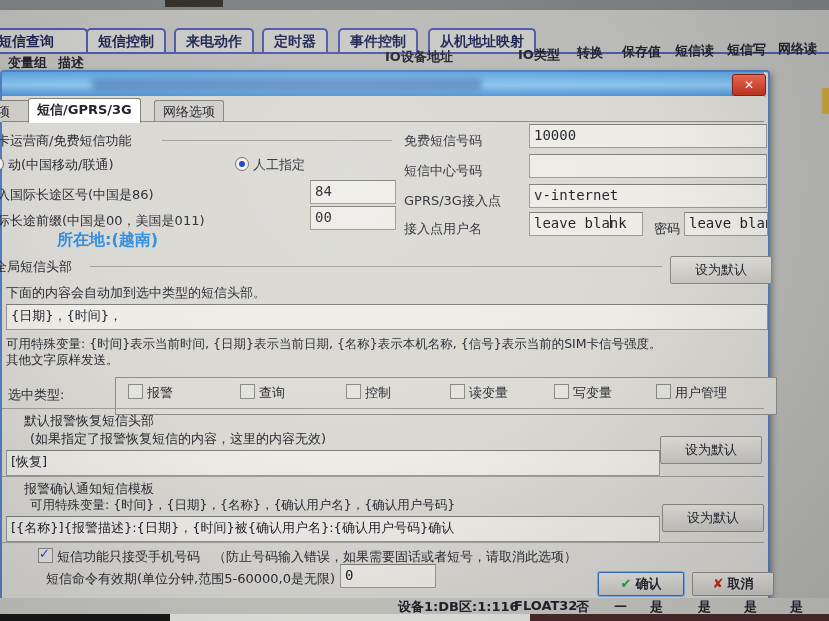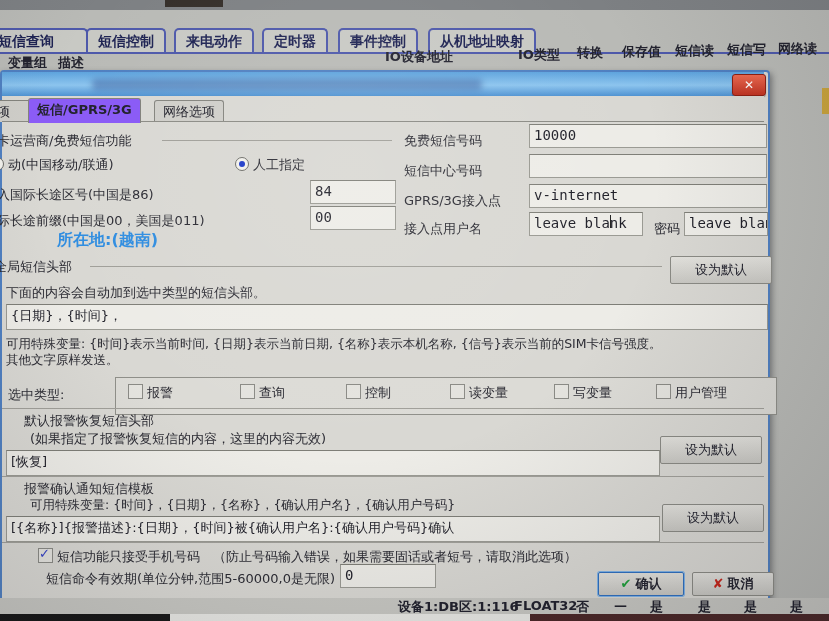--- a/index.html
+++ b/index.html
@@ -21,21 +21,21 @@
   .dialog{left:0;top:70px;width:766px;height:528px;border:2px solid #4f7fc0;border-radius:4px 4px 3px 3px;
           background:#d9d8d3;box-shadow:2px 3px 6px rgba(30,30,35,.45);}
   .titlebar{left:0;top:0;width:762px;height:24px;background:linear-gradient(180deg,#5ea3dd 0%,#8cc4ee 55%,#4f93d2 100%);}
   .titlesmudge{left:90px;top:7px;width:390px;height:11px;background:rgba(25,55,125,.38);filter:blur(3px);border-radius:4px;}
   .closebtn{left:730px;top:2px;width:32px;height:20px;background:linear-gradient(180deg,#ef6a50,#c03322);
             border:1px solid #8e1f12;border-radius:3px;color:#fff;font-weight:bold;font-size:12px;
             text-align:center;line-height:20px;box-shadow:0 1px 1px rgba(0,0,0,.35);cursor:pointer;}
   .dbody{left:0;top:24px;width:762px;height:502px;background:#d9d8d3;}
   .gtab{position:absolute;top:4px;height:21px;line-height:21px;padding:0 8px;font-size:13px;color:#24242e;
         background:#cfcec9;border:1px solid #83837d;border-bottom:none;border-radius:3px 3px 0 0;}
-  .gtab.active{background:#8b5cf6;font-weight:bold;height:24px;top:2px;z-index:2;}
+  .gtab.active{background:#ffffff;font-weight:bold;height:24px;top:2px;z-index:2;}
   .tabline{position:absolute;left:0;top:25px;width:762px;border-top:1px solid #8a8a84;}
   .gline{position:absolute;border-top:1px solid #a09f99;}
   .input{position:absolute;background:#edece7;border:1px solid #9a9a93;border-top-color:#7e7e77;
          font-size:13px;color:#1f1f28;padding:2px 4px;white-space:nowrap;overflow:hidden;}
   .mono{font-family:"DejaVu Sans Mono",monospace;font-size:14px;}
   .btn{position:absolute;background:linear-gradient(180deg,#e2e1dc,#c8c7c2);border:1px solid #8a8a84;
        border-radius:2px;font-size:13px;color:#23232e;text-align:center;cursor:pointer;}
   .radio{display:inline-block;width:12px;height:12px;border-radius:50%;border:1px solid #6b6b66;
          background:#f2f1ec;vertical-align:-2px;margin-right:4px;position:relative;}
   .radio.sel::after{content:"";position:absolute;left:3px;top:3px;width:6px;height:6px;border-radius:50%;background:#1c39c8;}

